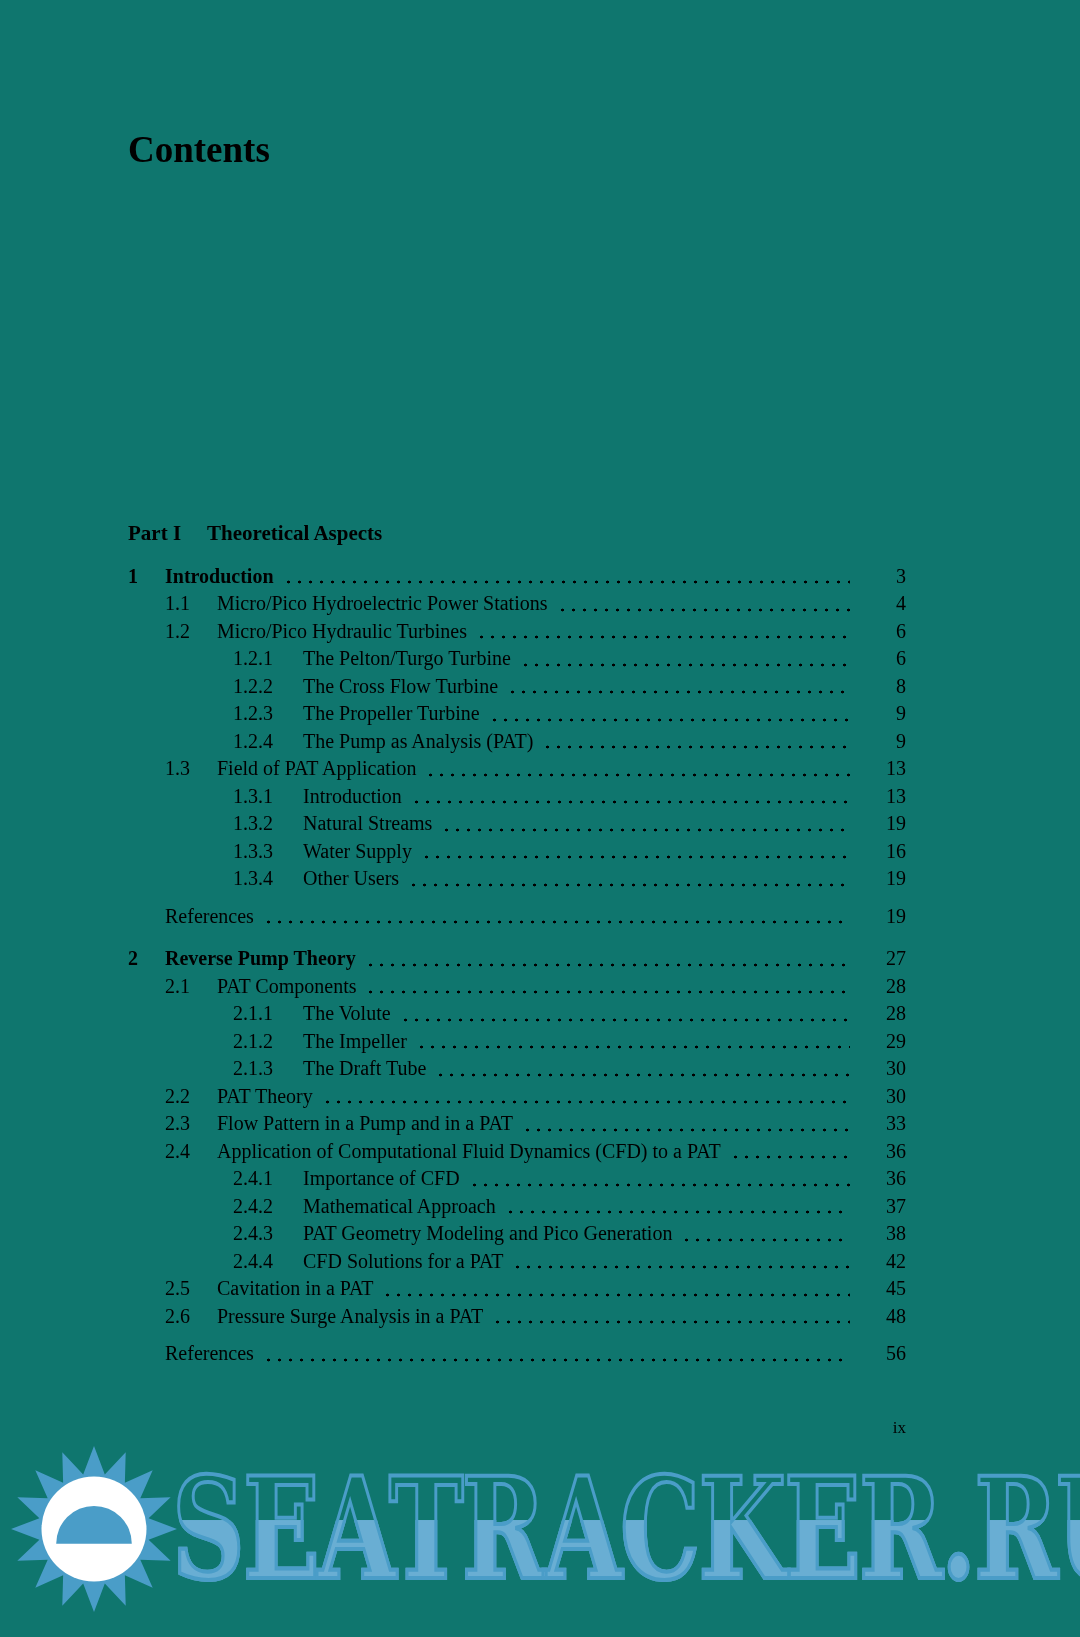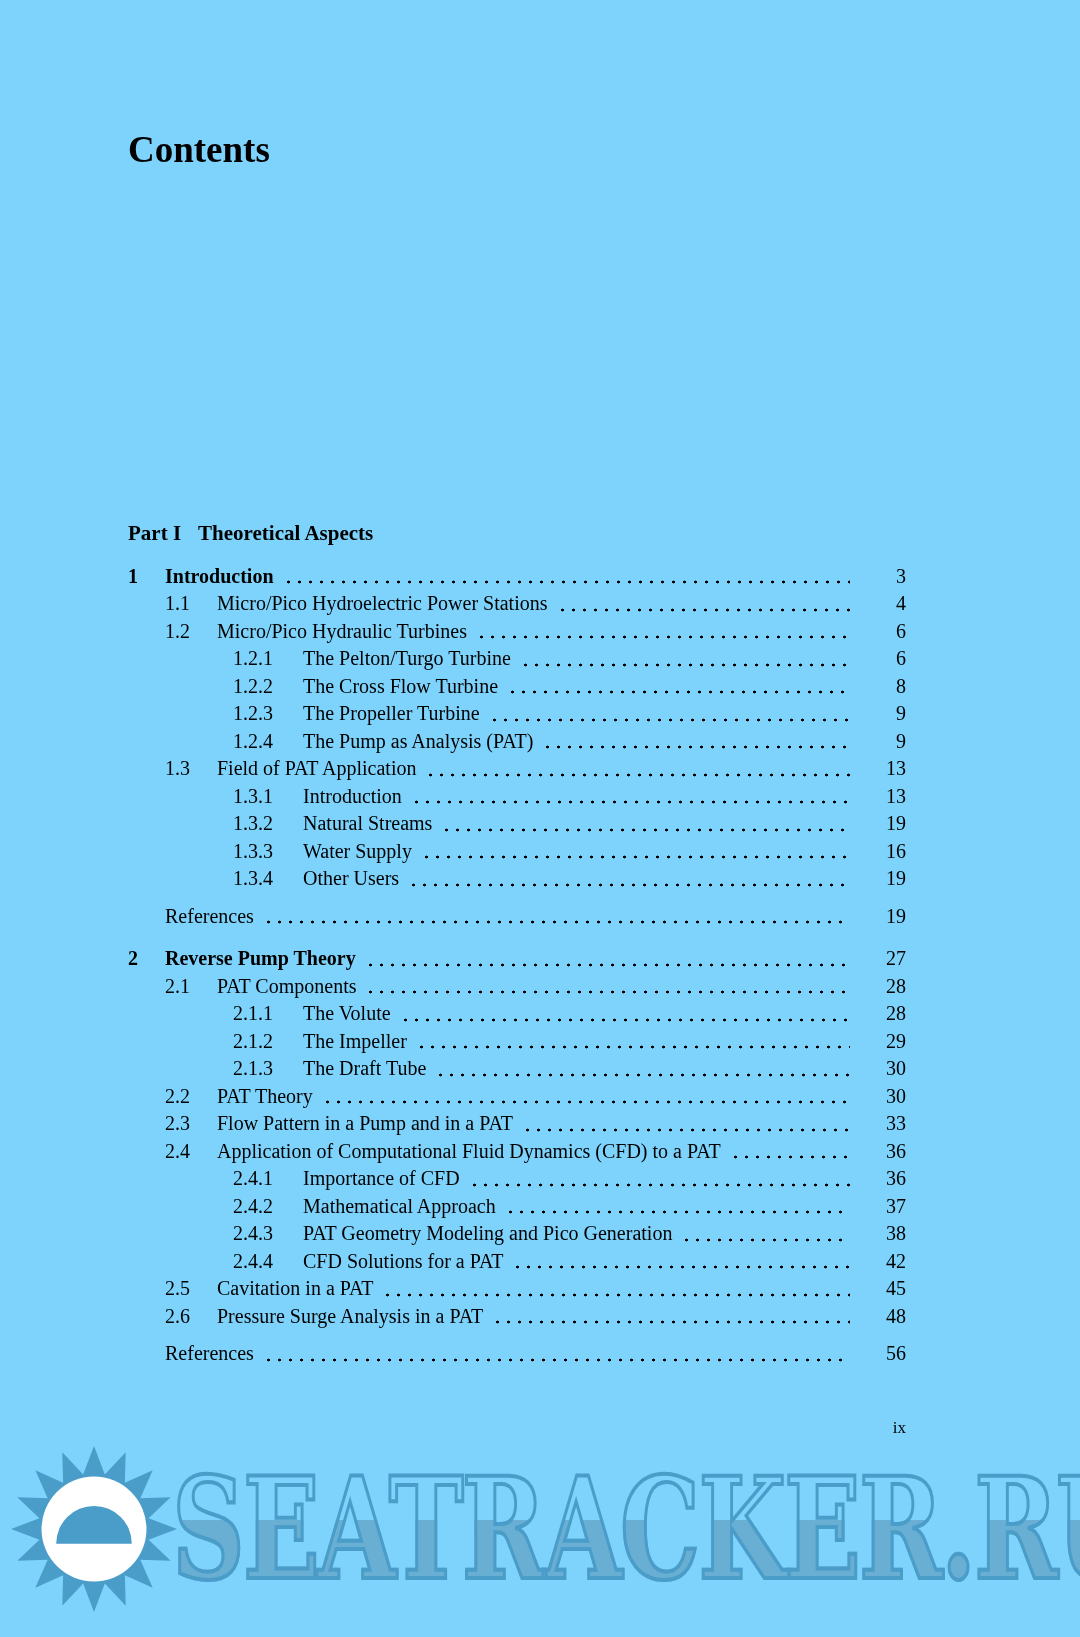--- a/index.html
+++ b/index.html
@@ -5,21 +5,21 @@
   html, body {
     margin: 0;
     padding: 0;
     background: #e8e8e8;
   }
   .page {
     position: relative;
     width: 1080px;
     height: 1637px;
     margin: 0 auto;
-    background: #7dd3fc;
+    background: #0f766e;
     overflow: hidden;
     font-family: "Liberation Serif", "DejaVu Serif", serif;
     color: #000000;
   }
   .content {
     position: absolute;
     left: 128px;
     top: 0;
     width: 778px;
   }
@@ -29,21 +29,21 @@
     font-size: 37px;
     font-weight: bold;
     line-height: 1.1;
   }
   .part {
     margin-top: 350px;
     font-size: 21px;
     font-weight: bold;
     line-height: 1.2;
   }
-  .part .part-label { margin-right: 17px; }
+  .part .part-label { margin-right: 26px; }
 
   .toc {
     margin-top: 17px;
     font-size: 20px;
   }
   .toc-row {
     display: flex;
     align-items: baseline;
     line-height: 27.5px;
     white-space: nowrap;

